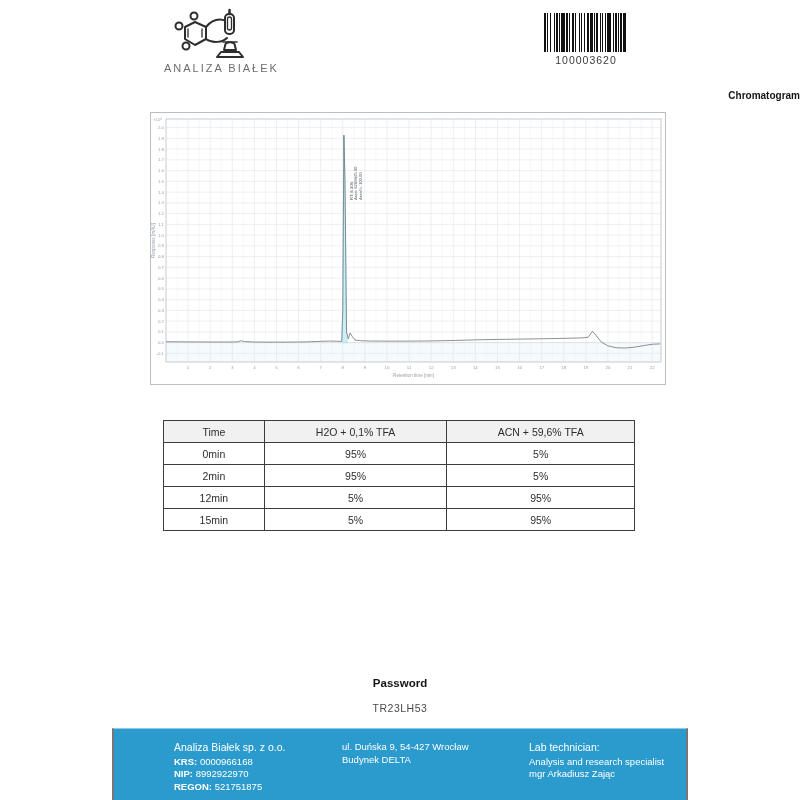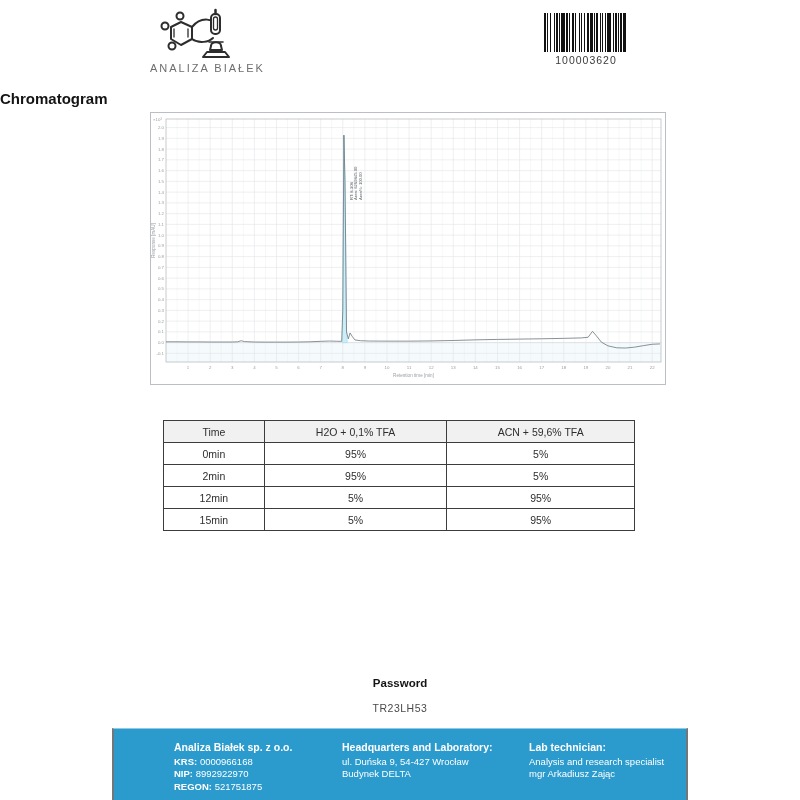--- a/index.html
+++ b/index.html
@@ -1,32 +1,32 @@
 <!DOCTYPE html>
 <html><head>
 <meta charset="utf-8">
 <style>
   * { margin:0; padding:0; box-sizing:border-box; }
   html,body { width:800px; height:800px; background:#ffffff;
     font-family:"Liberation Sans", sans-serif; color:#222; overflow:hidden; }
   .page { position:relative; width:800px; height:800px; background:#fff; }
 
   
-  .logo-block { position:absolute; left:150px; top:8px; width:95px; }
+  .logo-block { position:absolute; left:164px; top:8px; width:95px; }
   .logo-art { display:block; margin:0 auto; }
   .logo-text { margin-top:2px; font-size:11px; letter-spacing:2px; color:#6e6e6e; white-space:nowrap; }
 
   .barcode-block { position:absolute; left:538px; top:13px; width:96px; text-align:center; }
   .barcode { display:flex; align-items:stretch; height:39px; justify-content:center; }
   .barcode .bar { height:100%; }
   .barcode-number { margin-top:2px; font-size:10.5px; color:#3b3b3b; letter-spacing:1px; }
 
   
-  .section-title { position:absolute; width:800px; text-align:left;
-    font-weight:bold; font-size:15px; color:#141414; }
+  .section-title { position:absolute; width:800px; text-align:right;
+    font-weight:bold; font-size:10px; color:#141414; }
   #chrom-title { top:90px; }
   #method-title { top:393px; }
 
   
   .chart-wrap { position:absolute; left:150px; top:112px; width:516px; height:273px; }
   .chart-wrap svg { display:block; }
 
   
   .method-table { position:absolute; left:163px; top:420px; width:472px;
     border-collapse:collapse; font-size:10.5px; color:#2e2e2e; }
@@ -43,21 +43,21 @@
   .password-value { margin-top:13px; font-size:10.5px; color:#4a4a4a; letter-spacing:0.5px; }
 
   
   .footer { position:absolute; left:112px; top:728px; width:576px; height:72px;
     background:#2b9acd; border-left:2px solid #73777a; border-right:2px solid #73777a;
     border-top:1px solid #8fcbe6; color:#ffffff; display:flex; }
   .footer .col { padding-top:12px; font-size:9.5px; line-height:1.32; }
   .footer .col-1 { margin-left:60px; width:165px; }
   .footer .col-2 { margin-left:3px; width:185px; }
   .footer .col-3 { margin-left:2px; width:150px; }
-  .footer .col-title { font-weight:bold; font-size:10.5px; margin-bottom:1px; white-space:nowrap; }
+  .footer .col-title { font-weight:normal; font-size:10.5px; margin-bottom:1px; white-space:nowrap; }
   .footer b { font-weight:bold; }
   .footer .ln { white-space:nowrap; }
 </style>
 </head>
 <body>
 
 <div class="page">
 
   <div class="logo-block">
     <svg class="logo-art" width="78" height="52" viewBox="0 0 78 52" fill="none" stroke="#2d2d2d" stroke-width="2" stroke-linejoin="round" stroke-linecap="round">
@@ -308,21 +308,20 @@
   </div>
 
   <div class="footer">
     <div class="col col-1">
       <div class="col-title">Analiza Białek sp. z o.o.</div>
       <div class="ln"><b>KRS:</b> <span>0000966168</span></div>
       <div class="ln"><b>NIP:</b> <span>8992922970</span></div>
       <div class="ln"><b>REGON:</b> <span>521751875</span></div>
     </div>
     <div class="col col-2">
-      <div class="col-title">Headquarters and Laboratory:</div>
       <div class="ln">ul. Duńska 9, 54-427 Wrocław</div>
       <div class="ln">Budynek DELTA</div>
     </div>
     <div class="col col-3">
       <div class="col-title">Lab technician:</div>
       <div class="ln">Analysis and research specialist</div>
       <div class="ln">mgr Arkadiusz Zając</div>
     </div>
   </div>
 

